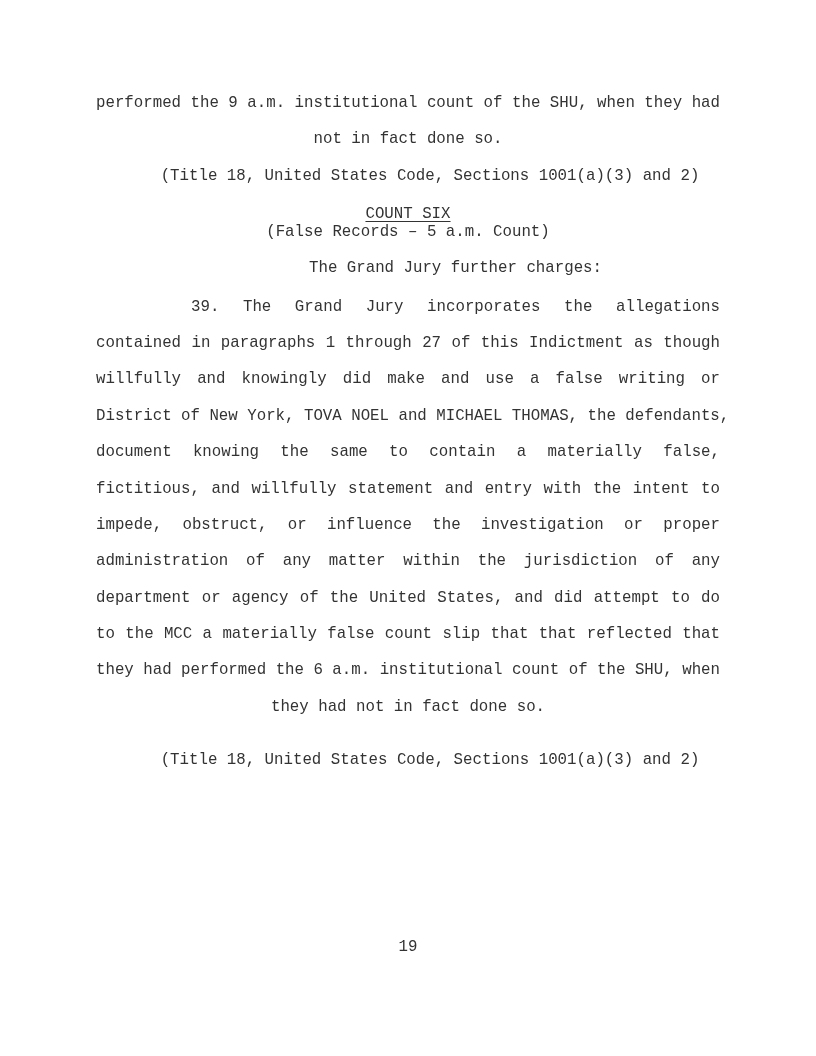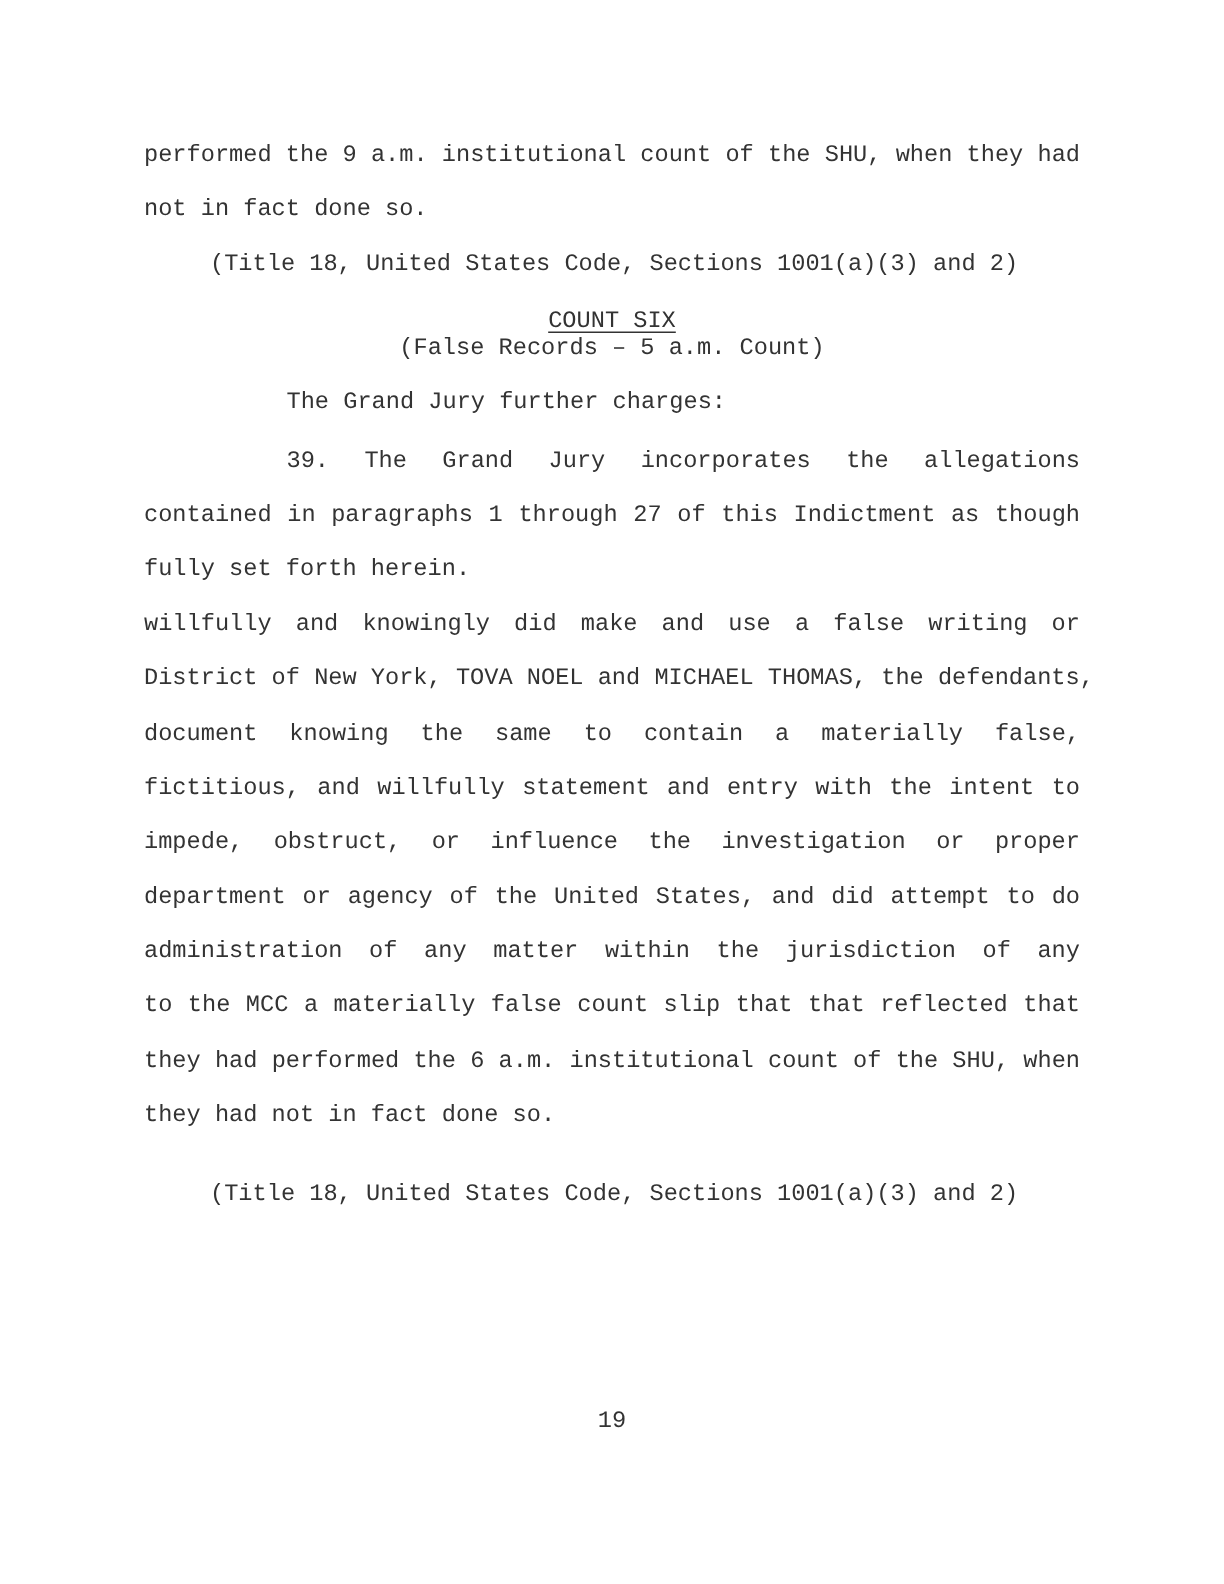--- a/index.html
+++ b/index.html
@@ -19,21 +19,21 @@
   .doc {
     position: absolute;
     left: 96px;
     top: 85px;
     width: 624px;
   }
   .line {
     line-height: 36.35px;
     min-height: 36.35px;
     white-space: normal;
-    text-align: left;
+    text-align: center;
   }
   
   .j {
     text-align: justify;
     text-align-last: justify;
   }
   
   .i10 { padding-left: 95px; }
   
   .i5 { padding-left: 44px; }
@@ -64,27 +64,26 @@
 
 <div class="doc">
     <div class="line j">performed the 9 a.m. institutional count of the SHU, when they had</div>
     <div class="line">not in fact done so.</div>
     <div class="line i5">(Title 18, United States Code, Sections 1001(a)(3) and 2)</div>
     <div class="line c u single mt11">COUNT SIX</div>
     <div class="line c single">(False Records – 5 a.m. Count)</div>
     <div class="line i10 mt9">The Grand Jury further charges:</div>
     <div class="line i10 j mt2">39. The Grand Jury incorporates the allegations</div>
     <div class="line j">contained in paragraphs 1 through 27 of this Indictment as though</div>
-    <div class="line">fully set forth herein.</div>
     <div class="line j">willfully and knowingly did make and use a false writing or</div>
     <div class="line nw">District of New York, TOVA NOEL and MICHAEL THOMAS, the defendants,</div>
     <div class="line j">document knowing the same to contain a materially false,</div>
     <div class="line j">fictitious, and willfully statement and entry with the intent to</div>
     <div class="line j">impede, obstruct, or influence the investigation or proper</div>
+    <div class="line j">administration of any matter within the jurisdiction of any</div>
     <div class="line j">department or agency of the United States, and did attempt to do</div>
-    <div class="line j">administration of any matter within the jurisdiction of any</div>
     <div class="line j">to the MCC a materially false count slip that that reflected that</div>
     <div class="line j">they had performed the 6 a.m. institutional count of the SHU, when</div>
     <div class="line">they had not in fact done so.</div>
     <div class="line i5 mt17">(Title 18, United States Code, Sections 1001(a)(3) and 2)</div>
   </div>
 
 <div class="page-number">19</div>
 
 </body></html>

